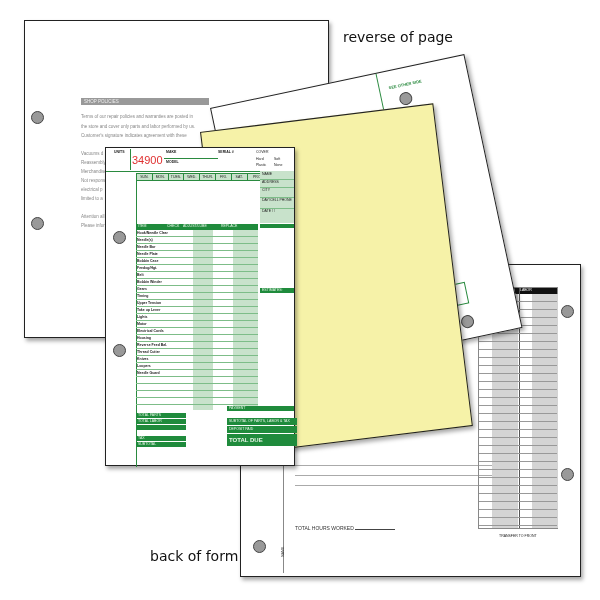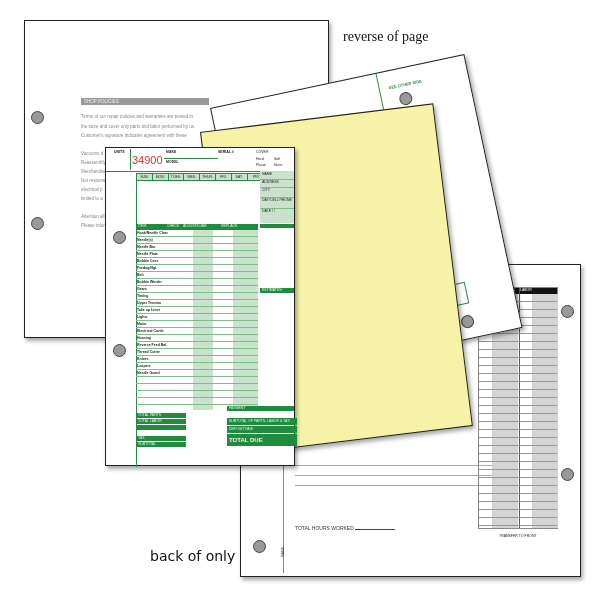--- a/index.html
+++ b/index.html
@@ -11,22 +11,22 @@
 .g{color:#2a8a3f}
 .hdr-green{background:#1f8b3c;color:#e8f5e8;}
 .policy-hdr{position:absolute;background:#999;color:#eee;font-size:4.5px;padding:1px 3px;}
 .policy-line{position:absolute;font-size:4.5px;color:#888;white-space:nowrap;}
 .row{position:absolute;left:0;right:0;border-bottom:0.6px solid #7dbd88;}
 .back-line{position:absolute;height:0.8px;background:#aaa;}
 </style>
 </head>
 <body>
 
-<div class="lbl" style="left:343px;top:29px;font-family:Liberation Serif, serif;">reverse of page</div>
-<div class="lbl" style="left:150px;top:548px;">back of only</div>
+<div class="lbl" style="left:343px;top:29px;">reverse of page</div>
+<div class="lbl" style="left:150px;top:548px;">back of form</div>
 
 <div class="sheet" style="left:24px;top:20px;width:305px;height:318px;">
   <div class="hole" style="left:6px;top:90px;"></div>
   <div class="hole" style="left:6px;top:196px;"></div>
   <div class="policy-hdr" style="left:56px;top:77px;width:128px;">SHOP POLICIES</div>
   <div class="policy-line" style="left:56px;top:93px;">Terms of our repair policies and warranties are posted in</div>
   <div class="policy-line" style="left:56px;top:103px;">the store and cover only parts and labor performed by us.</div>
   <div class="policy-line" style="left:56px;top:112px;">Customer's signature indicates agreement with these</div>
   <div class="policy-line" style="left:56px;top:130px;">Vacuums d</div>
   <div class="policy-line" style="left:56px;top:139px;">Reassembly</div>

